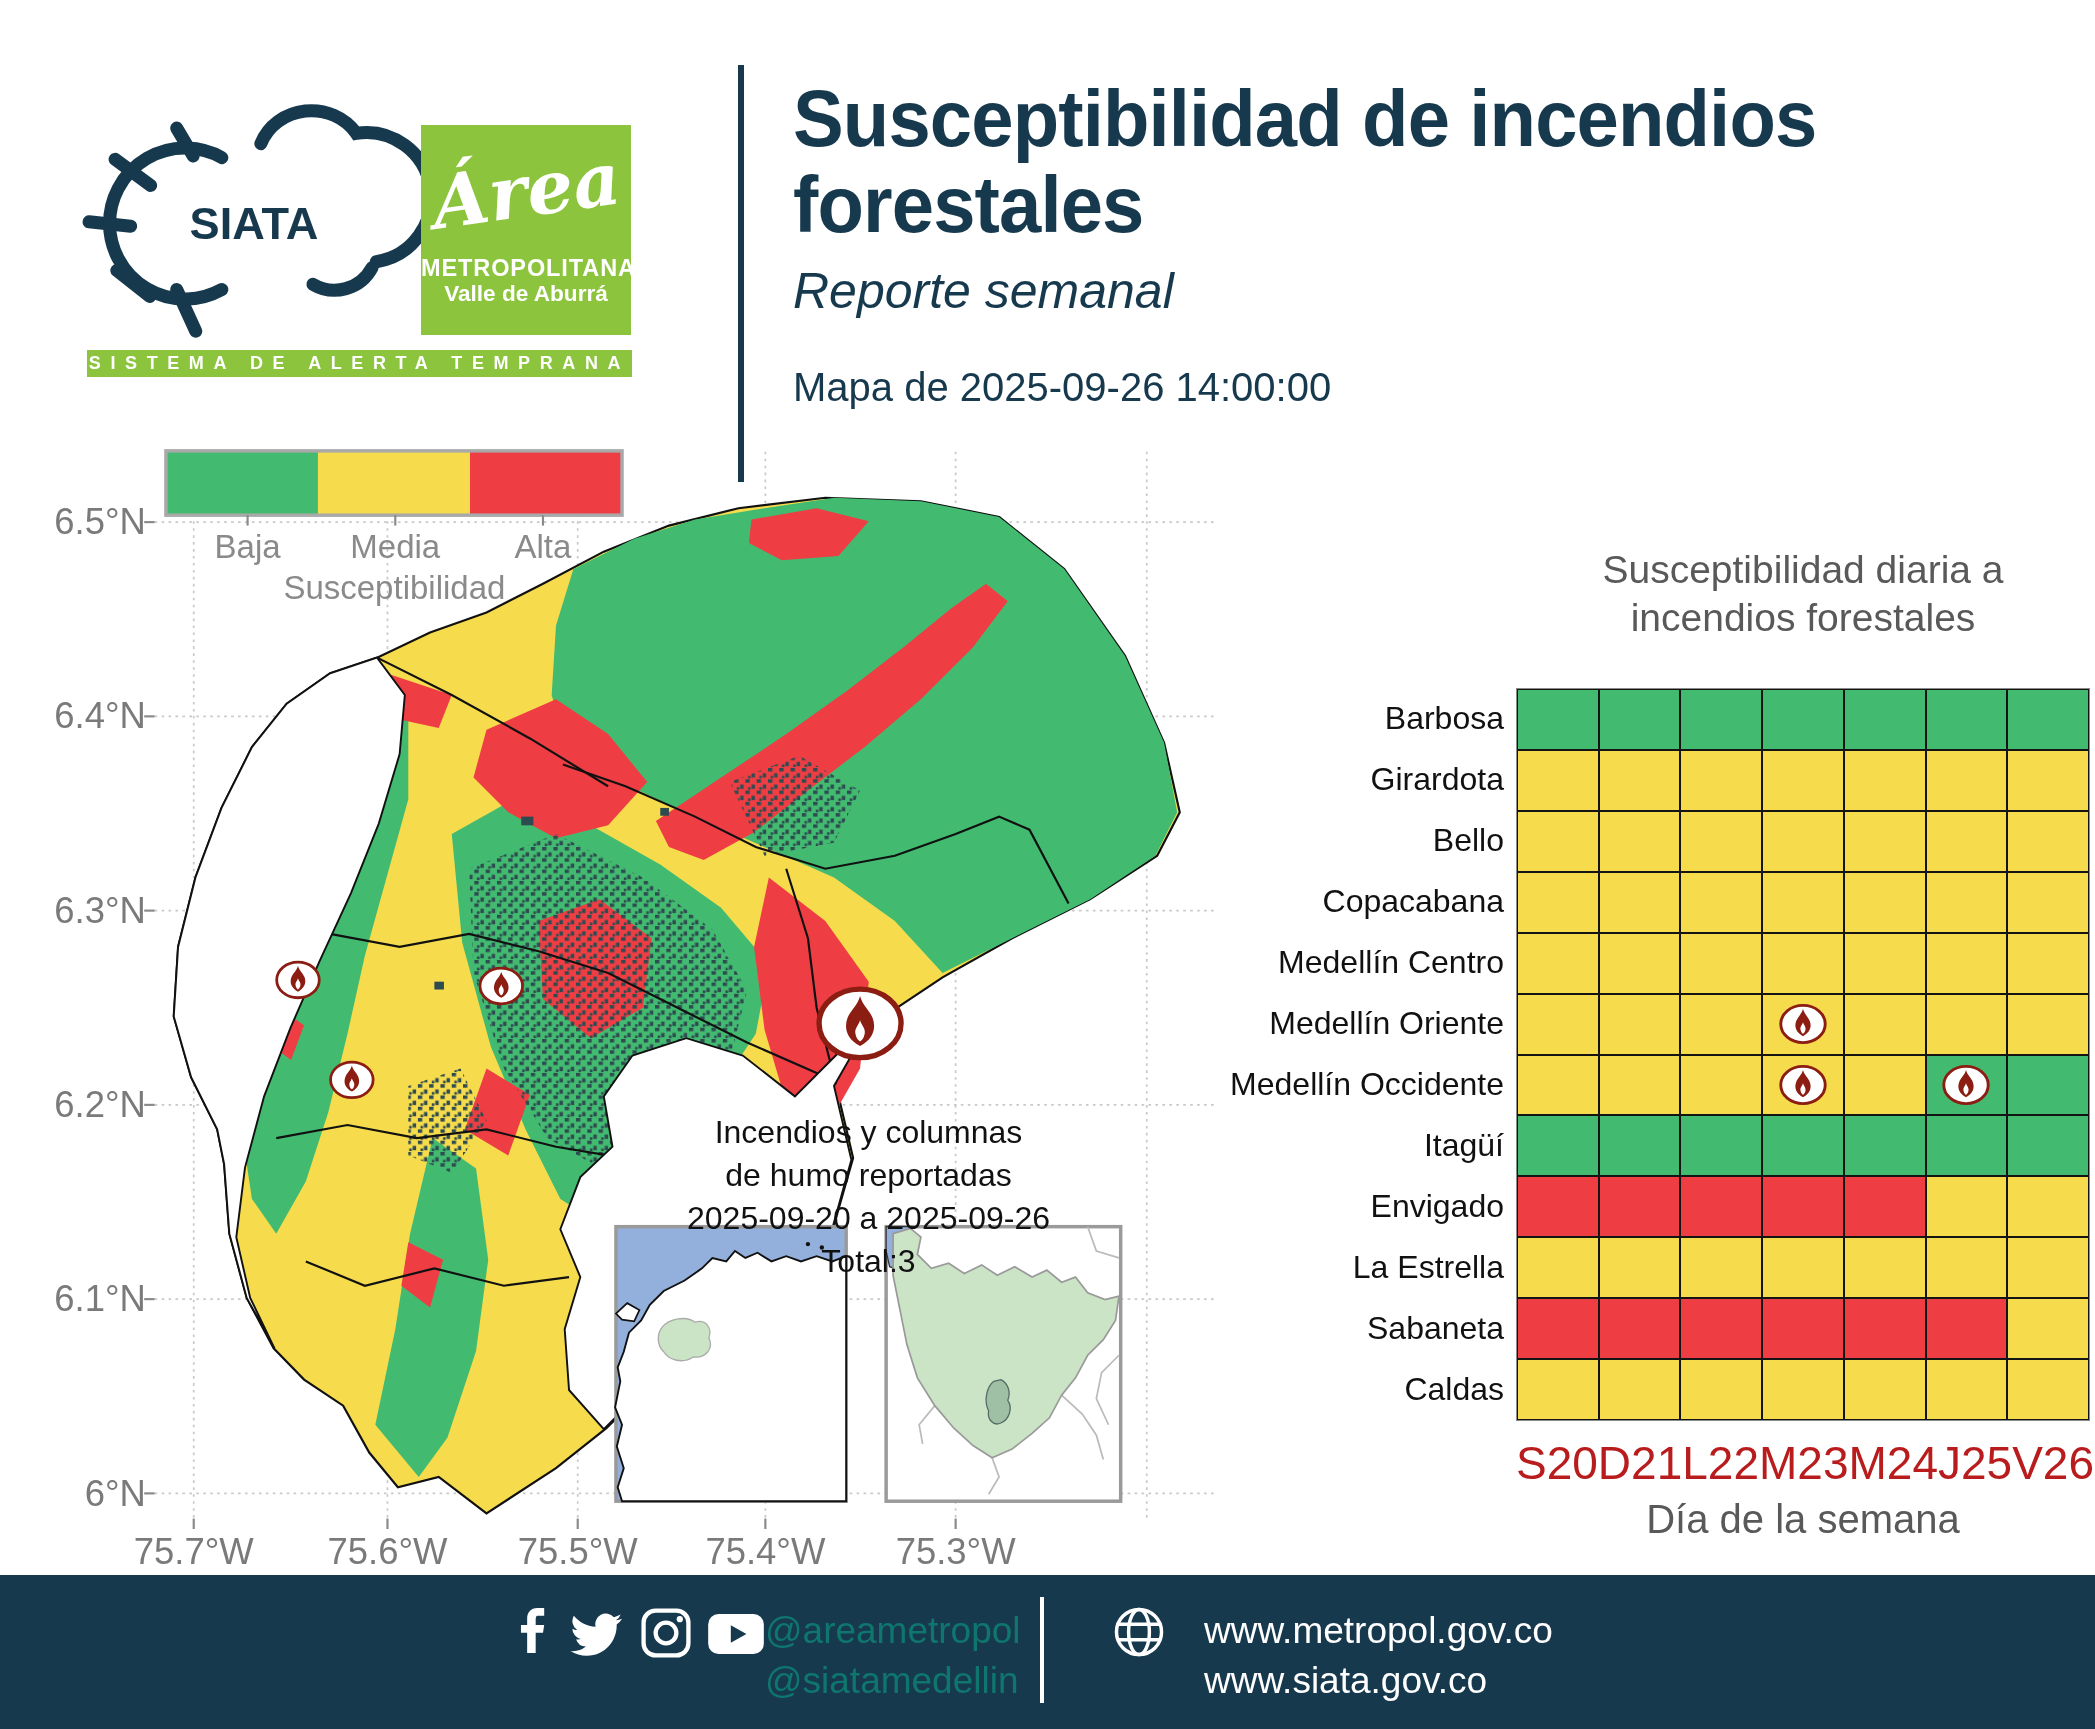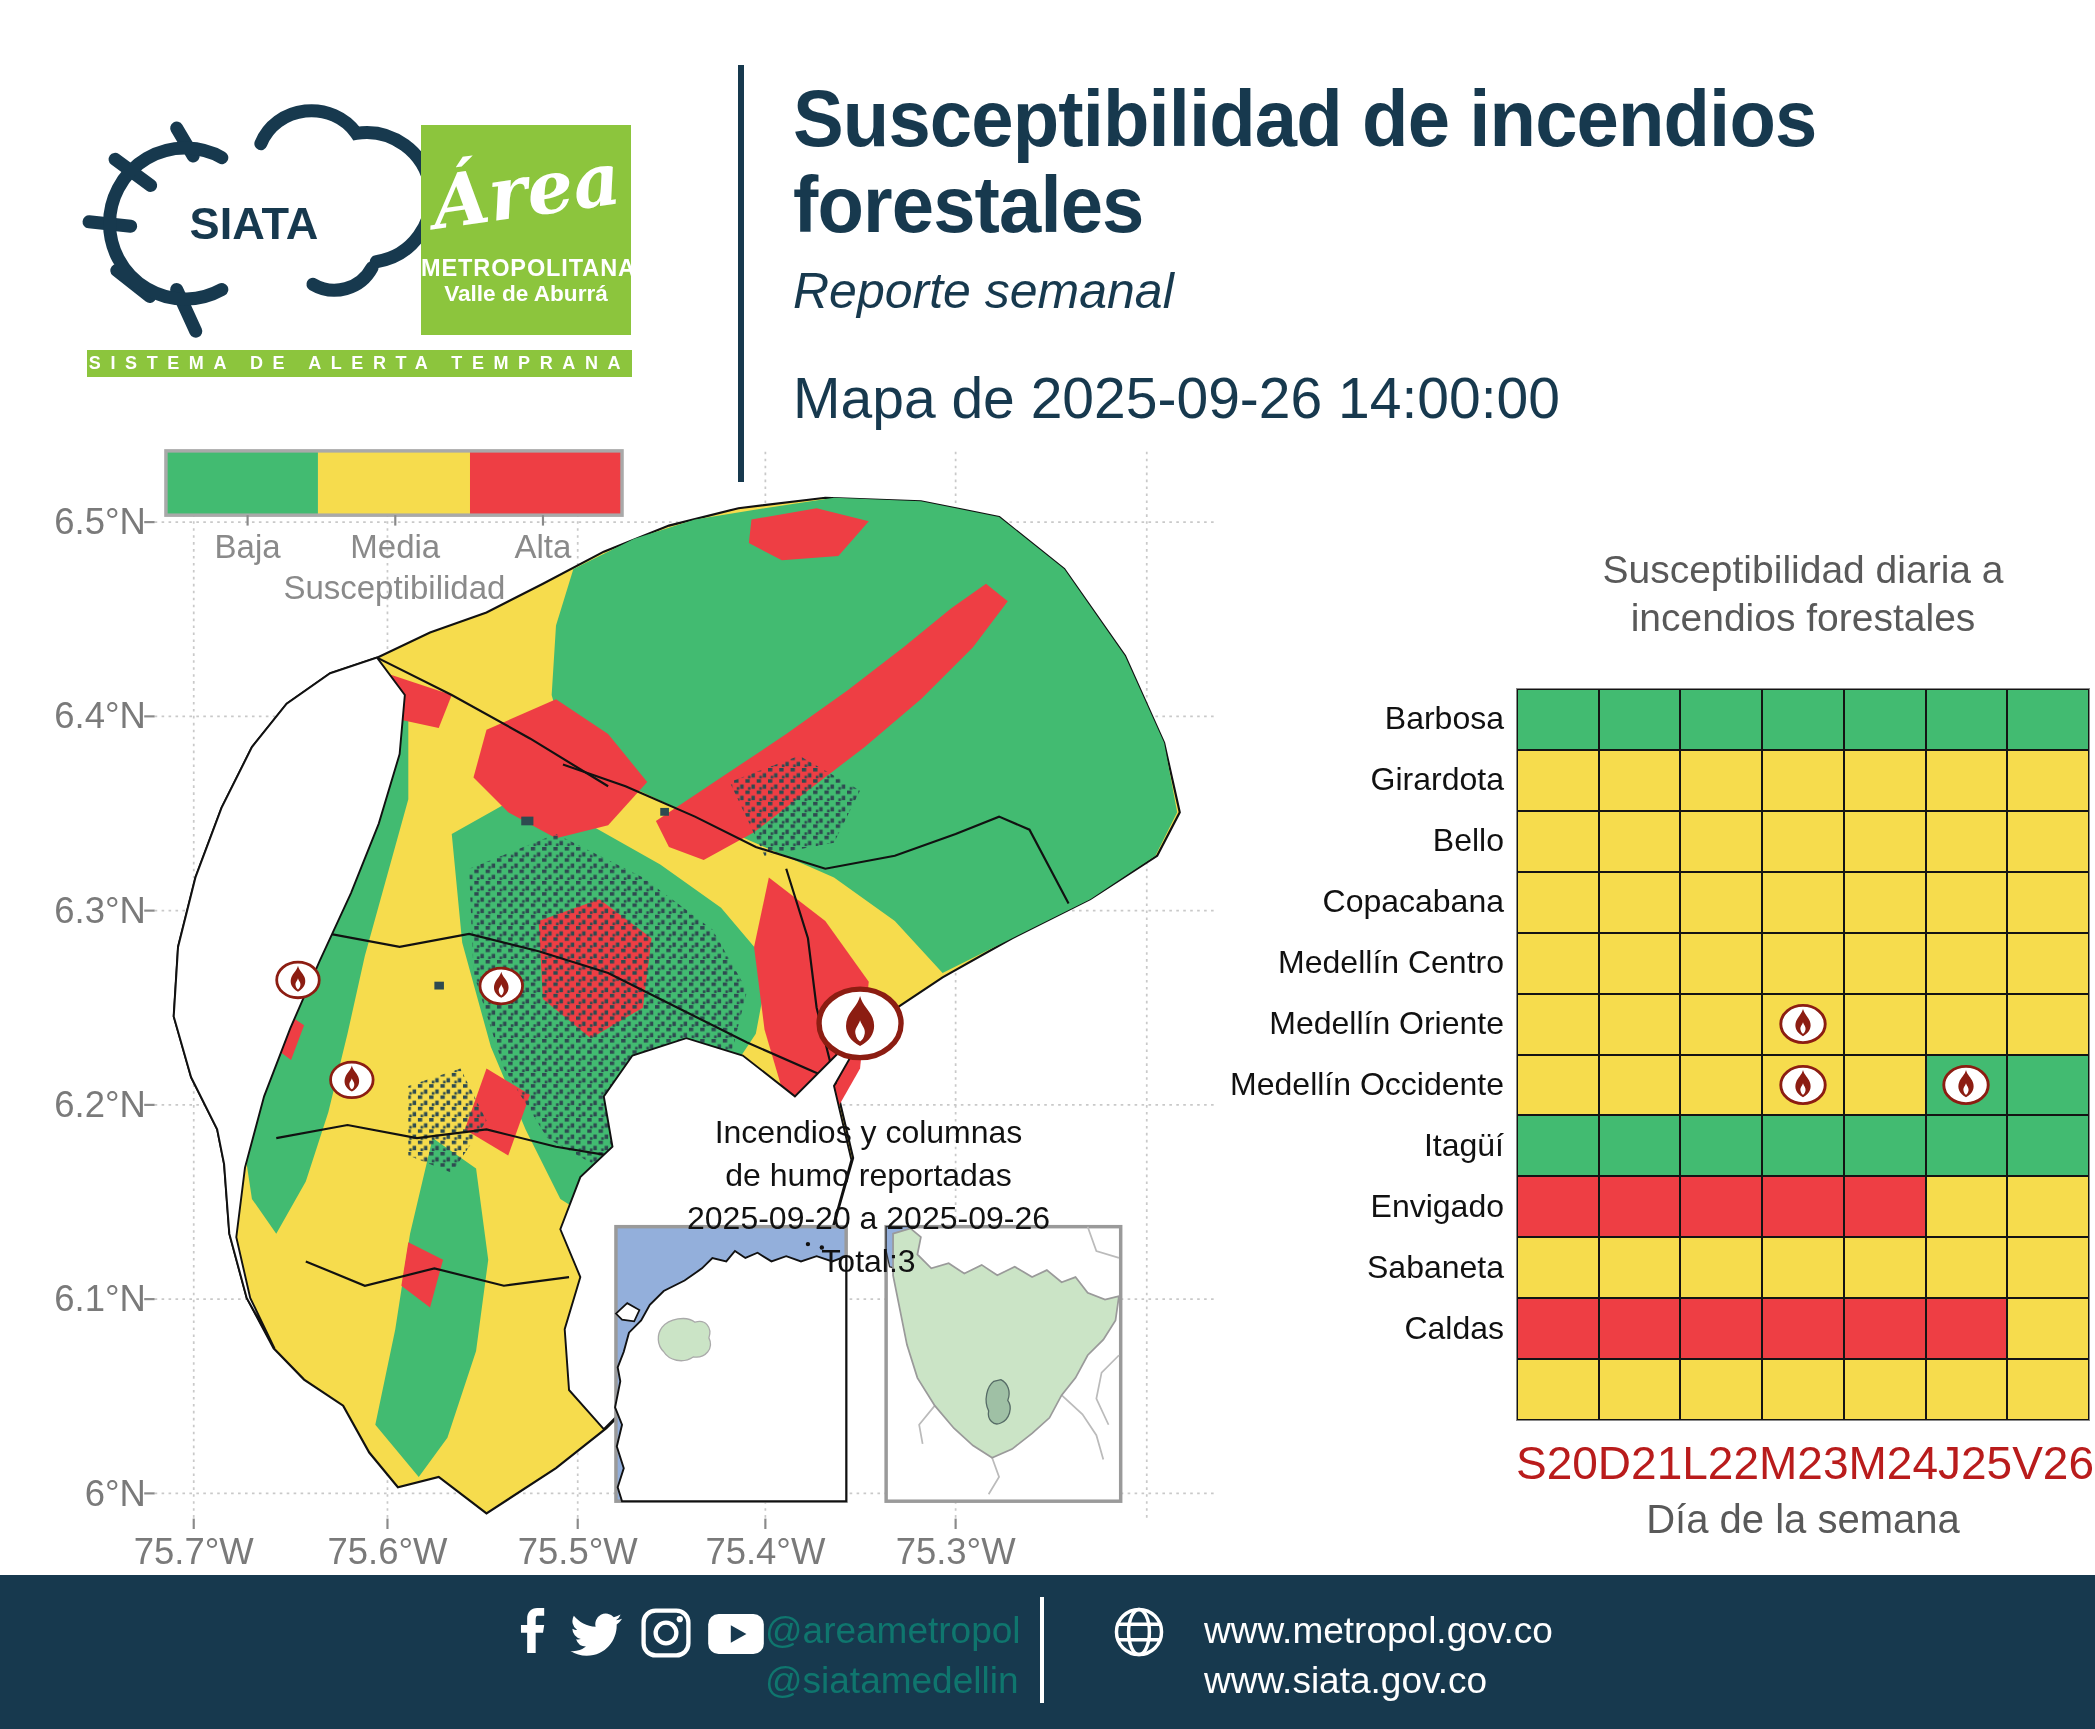--- a/index.html
+++ b/index.html
@@ -12,21 +12,21 @@
   .area-script{font-family:"DejaVu Serif",serif;font-style:italic;font-weight:bold;font-size:73px;
                line-height:130px;transform:rotate(-8deg);}
   .area-metro{font-size:23.5px;font-weight:bold;letter-spacing:0.9px;line-height:26px;}
   .area-valle{font-size:22.6px;font-weight:bold;line-height:26px;}
   .siata-banner{left:87px;top:350px;width:545px;height:27px;background:#8CC53D;color:#fff;
                 font-size:18px;font-weight:bold;letter-spacing:9.6px;text-align:center;line-height:27px;}
   .hdr-divider{left:738px;top:65px;width:6px;height:417px;background:#17394E;}
   .title{left:793px;top:76px;width:1304px;color:#17394E;font-weight:bold;font-size:80px;line-height:86px;
          transform:scaleX(.95);transform-origin:left top;letter-spacing:-0.9px;}
   .subtitle{left:793px;top:262px;color:#17394E;font-size:50px;font-style:italic;}
-  .map-date{left:793px;top:365px;color:#17394E;font-size:57px;}
+  .map-date{left:793px;top:365px;color:#17394E;font-size:40px;}
 
   
   .chart-title{left:1516px;top:546px;width:574px;text-align:center;color:#595959;font-size:39px;line-height:48px;}
   .row-labels{left:1156px;top:688px;width:348px;}
   .row-labels .row-label{height:61px;line-height:61px;text-align:right;font-size:32px;color:#111;}
   .grid{left:1516px;top:688px;width:574px;height:733px;display:grid;
         grid-template-columns:repeat(7,1fr);grid-template-rows:repeat(12,1fr);
         border:1.7px solid #8a8a8a;box-sizing:border-box;}
   .grid .cell{border:1px solid #141414;position:relative;}
   .cell-fire{position:absolute;left:50%;top:50%;transform:translate(-50%,-50%);}
@@ -266,20 +266,21 @@
   <div class="abs row-labels">
       <div class="row-label">Barbosa</div>
       <div class="row-label">Girardota</div>
       <div class="row-label">Bello</div>
       <div class="row-label">Copacabana</div>
       <div class="row-label">Medellín Centro</div>
       <div class="row-label">Medellín Oriente</div>
       <div class="row-label">Medellín Occidente</div>
       <div class="row-label">Itagüí</div>
       <div class="row-label">Envigado</div>
+      <div class="row-label">La Estrella</div>
       <div class="row-label">Sabaneta</div>
       <div class="row-label">Caldas</div>
     </div>
   <div class="abs grid">
       <div class="cell" style="background: rgb(66, 187, 113);"></div>
       <div class="cell" style="background: rgb(66, 187, 113);"></div>
       <div class="cell" style="background: rgb(66, 187, 113);"></div>
       <div class="cell" style="background: rgb(66, 187, 113);"></div>
       <div class="cell" style="background: rgb(66, 187, 113);"></div>
       <div class="cell" style="background: rgb(66, 187, 113);"></div>

